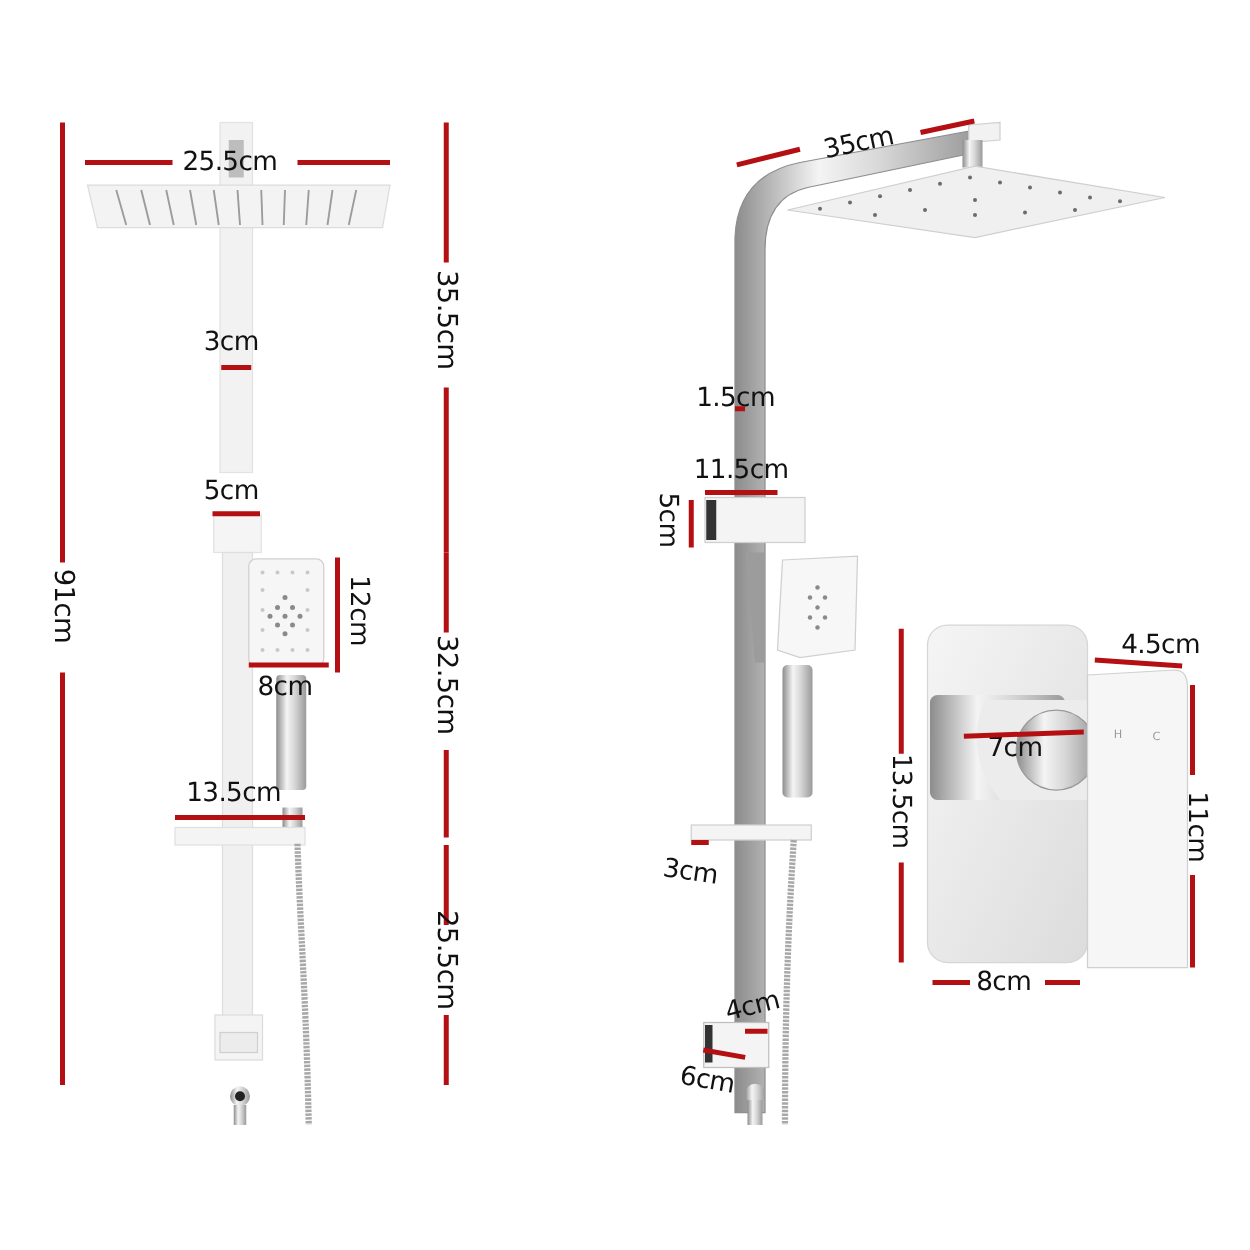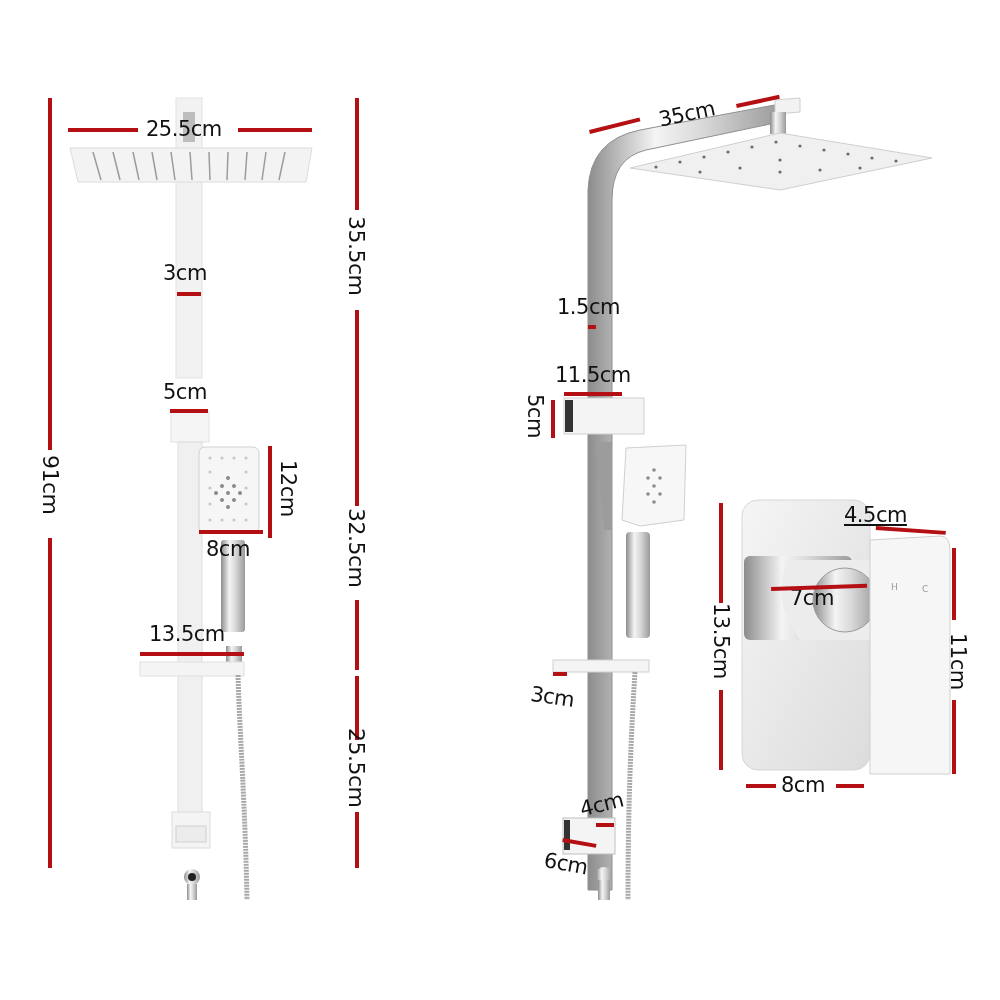--- a/index.html
+++ b/index.html
@@ -174,21 +174,21 @@
 <div class="label vlabel" style="left:367px;top:508px;font-size:22px;">32.5cm</div>
 
 <div class="dim-bar" style="left:355px;top:676px;width:4px;height:64px;"></div>
 <div class="dim-bar" style="left:355px;top:812px;width:4px;height:56px;"></div>
 <div class="label vlabel" style="left:367px;top:728px;font-size:22px;">25.5cm</div>
 
 <div class="dim-bar" style="left:589px;top:130px;width:52px;height:4px;transform:rotate(-14deg);transform-origin:0 0;"></div>
 <div class="dim-bar" style="left:736px;top:104px;width:44px;height:4px;transform:rotate(-12deg);transform-origin:0 0;"></div>
 <div class="label" style="left:657px;top:110px;transform:rotate(-12deg);transform-origin:0 0;">35cm</div>
 
-<div class="label" style="left:557px;top:297px;">1.5cm</div>
+<div class="label" style="left:557px;top:308px;">1.5cm</div>
 <div class="dim-bar" style="left:588px;top:325px;width:8px;height:4px;"></div>
 
 <div class="label" style="left:555px;top:365px;">11.5cm</div>
 <div class="dim-bar" style="left:564px;top:392px;width:58px;height:4px;"></div>
 
 <div class="dim-bar" style="left:551px;top:400px;width:4px;height:38px;"></div>
 <div class="label vlabel" style="left:545px;top:394px;">5cm</div>
 
 <div class="dim-bar" style="left:553px;top:672px;width:14px;height:4px;"></div>
 <div class="label" style="left:532px;top:684px;transform:rotate(8deg);transform-origin:0 0;">3cm</div>
@@ -200,21 +200,21 @@
 <div class="label" style="left:546px;top:850px;transform:rotate(10deg);transform-origin:0 0;">6cm</div>
 
 <div class="dim-bar" style="left:719px;top:503px;width:4px;height:100px;"></div>
 <div class="dim-bar" style="left:719px;top:690px;width:4px;height:80px;"></div>
 <div class="label vlabel" style="left:731px;top:603px;transform:rotate(90deg);">13.5cm</div>
 
 <div class="dim-bar" style="left:746px;top:784px;width:30px;height:4px;"></div>
 <div class="dim-bar" style="left:836px;top:784px;width:28px;height:4px;"></div>
 <div class="label" style="left:781px;top:775px;">8cm</div>
 
-<div class="label" style="left:844px;top:505px;text-decoration:underline;">4.5cm</div>
+<div class="label" style="left:897px;top:505px;">4.5cm</div>
 <div class="dim-bar" style="left:876px;top:526px;width:70px;height:4px;transform:rotate(4deg);transform-origin:0 0;"></div>
 
 <div class="label" style="left:790px;top:588px;">7cm</div>
 <div class="dim-bar" style="left:771px;top:587px;width:96px;height:4px;transform:rotate(-2deg);transform-origin:0 0;"></div>
 
 <div class="dim-bar" style="left:952px;top:548px;width:4px;height:72px;"></div>
 <div class="dim-bar" style="left:952px;top:700px;width:4px;height:74px;"></div>
 <div class="label vlabel" style="left:968px;top:633px;">11cm</div>
 
 </body></html>

